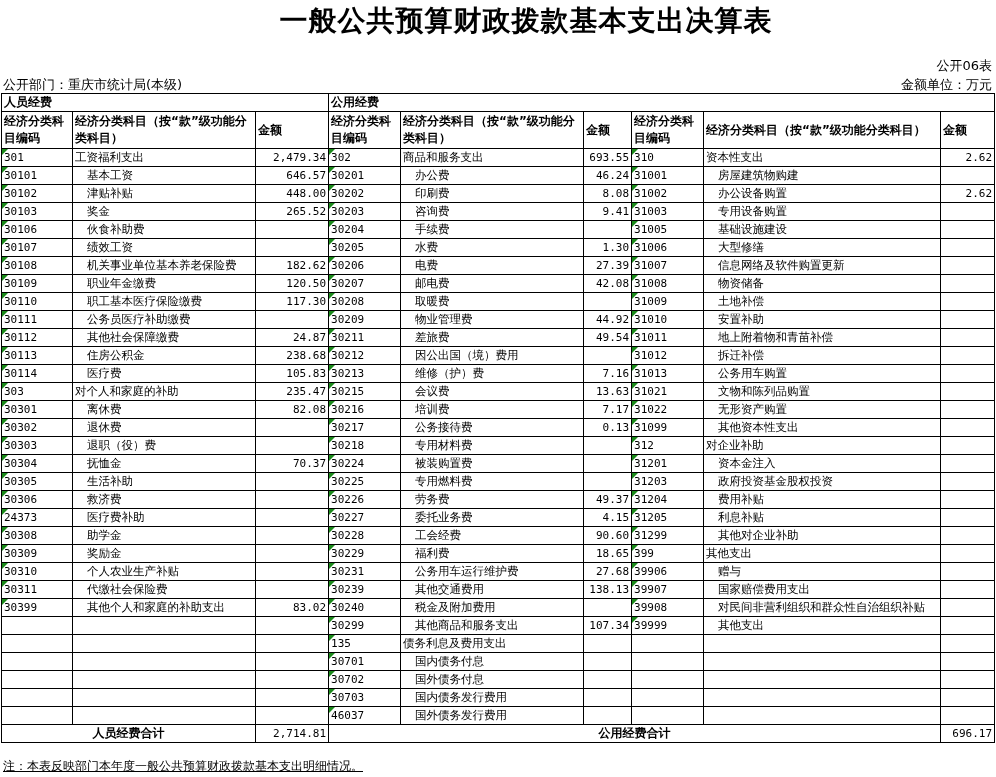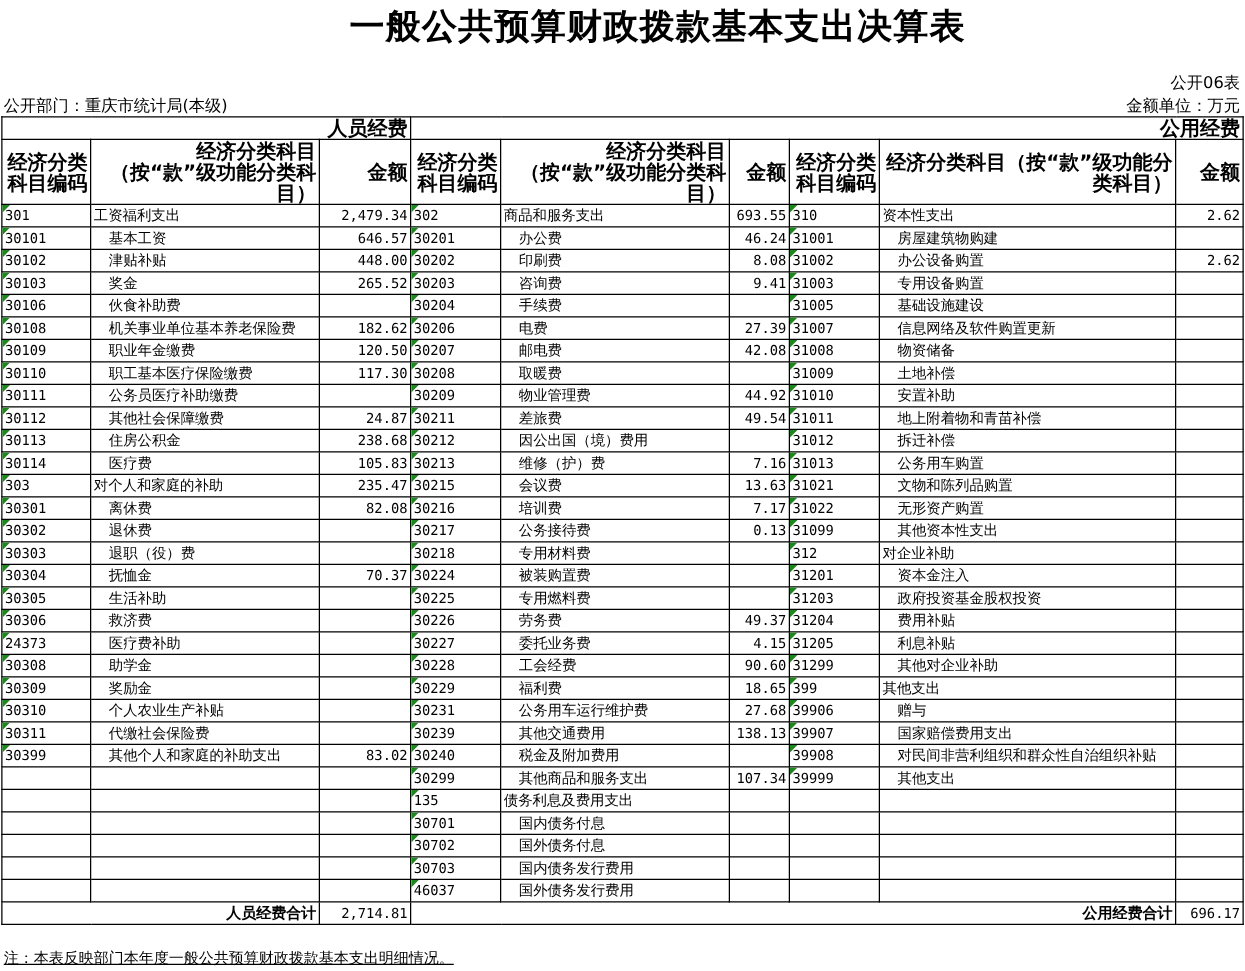--- a/index.html
+++ b/index.html
@@ -3,27 +3,27 @@
 <meta charset="utf-8">
 <style>
   html, body { margin:0; padding:0; background:#ffffff; }
   body { width:996px; height:777px; overflow:hidden; position:relative; font-family:"DejaVu Sans", sans-serif; color:#000; }
   .title { position:absolute; left:0; top:2px; width:996px; text-align:center; font-size:28px; font-weight:bold; letter-spacing:1px; font-family:"DejaVu Sans", sans-serif;padding-left:28px; }
   .table-no { position:absolute; right:4px; top:57px; font-size:13px; }
   .dept { position:absolute; left:3px; top:76px; font-size:13px; }
   .unit { position:absolute; right:4px; top:76px; font-size:13px;margin-left:36px; }
   table { position:absolute; left:1px; top:93px; border-collapse:collapse; table-layout:fixed; width:993px; font-size:11.5px; }
   td, th { border:1px solid #000; padding:0 2px; height:17px; line-height:17px; white-space:nowrap; overflow:hidden; position:relative; }
-  th { font-weight:bold; text-align:right; font-size:16px;margin-top:36px; }
+  th { font-weight:bold; text-align:left; font-size:12px;margin-top:36px; }
   th.hd2 { height:36px; line-height:17px; white-space:normal; }
   td.code { font-family:"DejaVu Sans Mono", monospace; font-size:11px; }
   td.code.mark::before { content:""; position:absolute; left:0; top:0; border-top:6px solid #1a8a1a; border-right:6px solid transparent; }
   td.amt { text-align:right; font-family:"DejaVu Sans Mono", monospace; font-size:11px; }
   td.sub { padding-left:14px; }
-  td.total-label { font-weight:bold; text-align:right; font-size:12px; }
+  td.total-label { font-weight:bold; text-align:center; font-size:12px; }
   .note { position:absolute; left:3px; top:758px; font-size:12px;text-decoration:underline; }
 </style>
 </head>
 <body>
 
 <div class="title">一般公共预算财政拨款基本支出决算表</div>
 <div class="table-no">公开06表</div>
 <div class="dept">公开部门：重庆市统计局(本级)</div>
 <div class="unit">金额单位：万元</div>
 
@@ -106,20 +106,31 @@
         <td class="sub">伙食补助费</td>
         <td class="amt"></td>
         <td class="code mark">30204</td>
         <td class="sub">手续费</td>
         <td class="amt"></td>
         <td class="code mark">31005</td>
         <td class="sub">基础设施建设</td>
         <td class="amt"></td>
       </tr>
       <tr>
+        <td class="code mark">30107</td>
+        <td class="sub">绩效工资</td>
+        <td class="amt"></td>
+        <td class="code mark">30205</td>
+        <td class="sub">水费</td>
+        <td class="amt">1.30</td>
+        <td class="code mark">31006</td>
+        <td class="sub">大型修缮</td>
+        <td class="amt"></td>
+      </tr>
+      <tr>
         <td class="code mark">30108</td>
         <td class="sub">机关事业单位基本养老保险费</td>
         <td class="amt">182.62</td>
         <td class="code mark">30206</td>
         <td class="sub">电费</td>
         <td class="amt">27.39</td>
         <td class="code mark">31007</td>
         <td class="sub">信息网络及软件购置更新</td>
         <td class="amt"></td>
       </tr>

